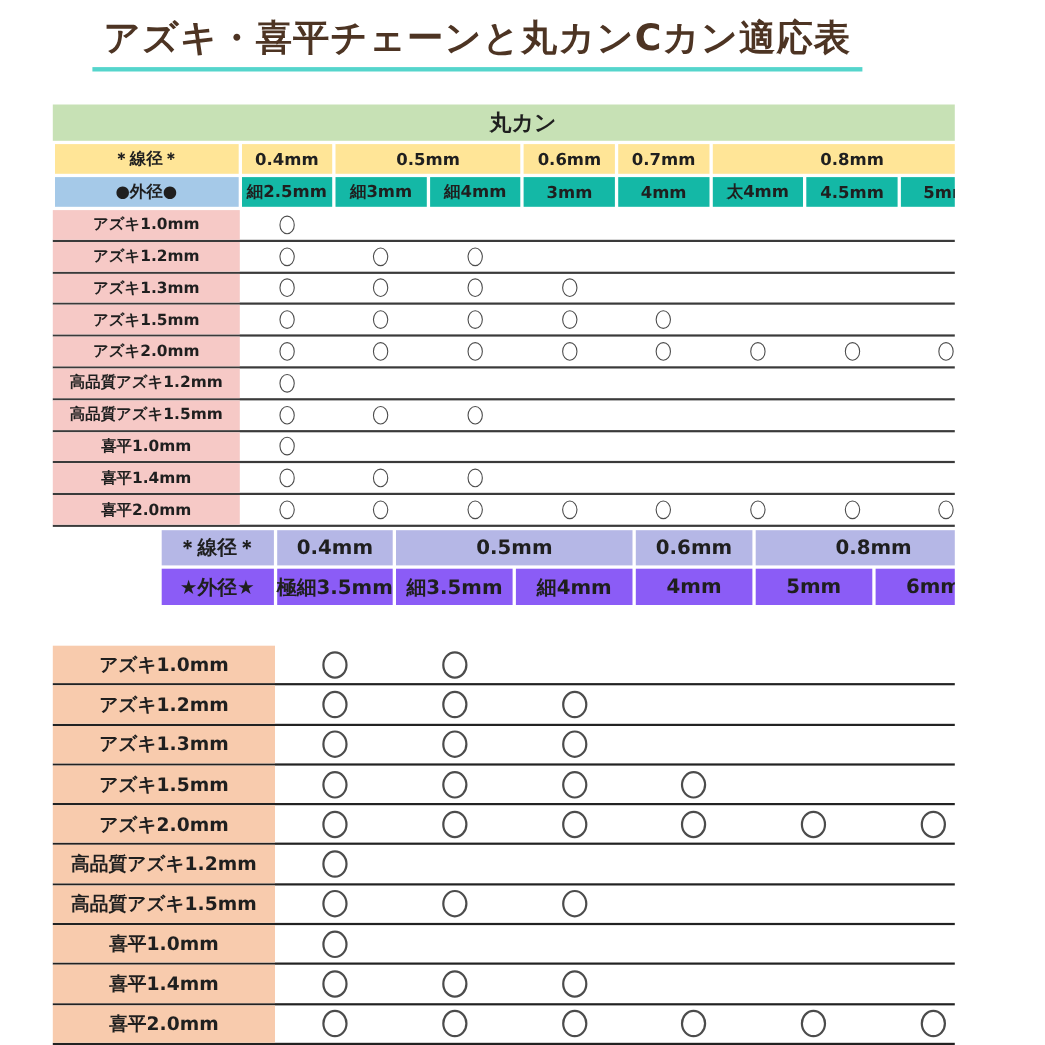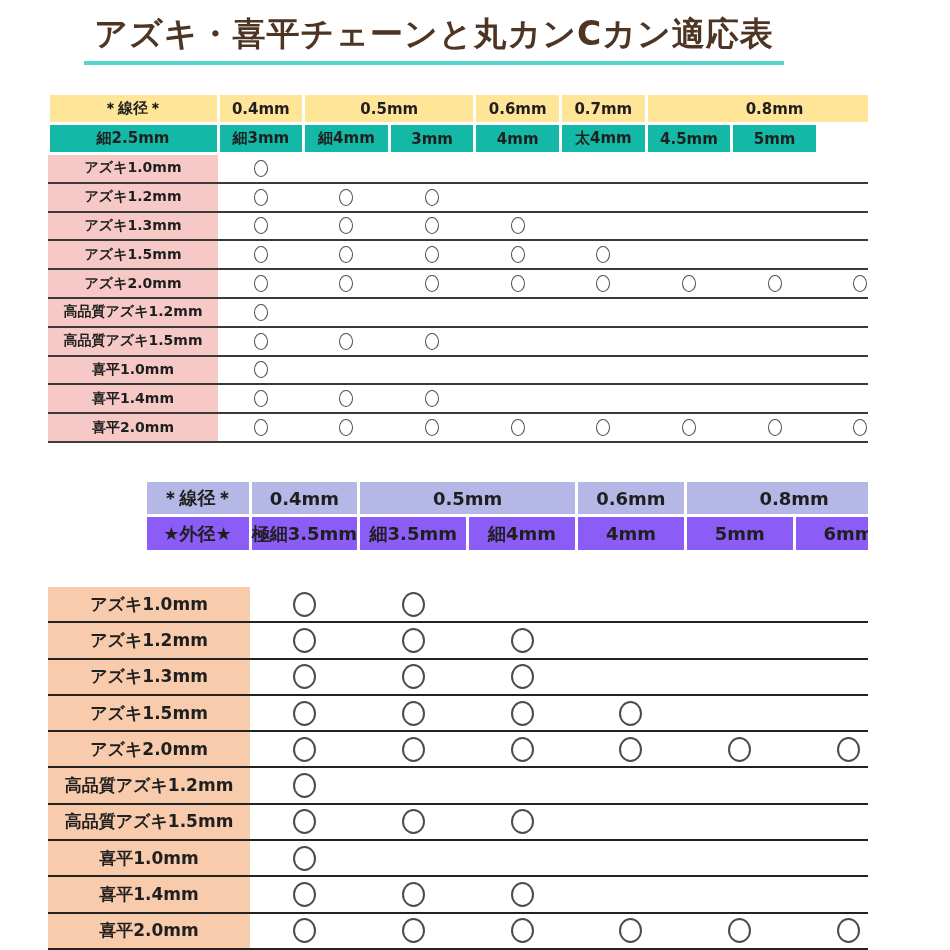--- a/index.html
+++ b/index.html
@@ -57,20 +57,21 @@
 </head>
 <body>
 
 <div class="page">
 
   <div class="title-wrap">
     <span class="title">アズキ・喜平チェーンと丸カンCカン適応表</span>
   </div>
 
   <section class="t1">
+    <div class="tbl-title">丸カン</div>
     <div class="hrow wire" id="t1-wire">
         <div class="labelcell">
           <div class="cellpad">＊線径＊</div>
         </div>
         <div>
           <div class="cellpad">0.4mm</div>
         </div>
         <div class="span2">
           <div class="cellpad">0.5mm</div>
         </div>
@@ -78,20 +79,23 @@
           <div class="cellpad">0.6mm</div>
         </div>
         <div>
           <div class="cellpad">0.7mm</div>
         </div>
         <div class="span3">
           <div class="cellpad">0.8mm</div>
         </div>
       </div>
     <div class="hrow outer" id="t1-outer">
+        <div class="labelcell">
+          <div class="cellpad">●外径●</div>
+        </div>
         <div>
           <div class="cellpad">細2.5mm</div>
         </div>
         <div>
           <div class="cellpad">細3mm</div>
         </div>
         <div>
           <div class="cellpad">細4mm</div>
         </div>
         <div>

